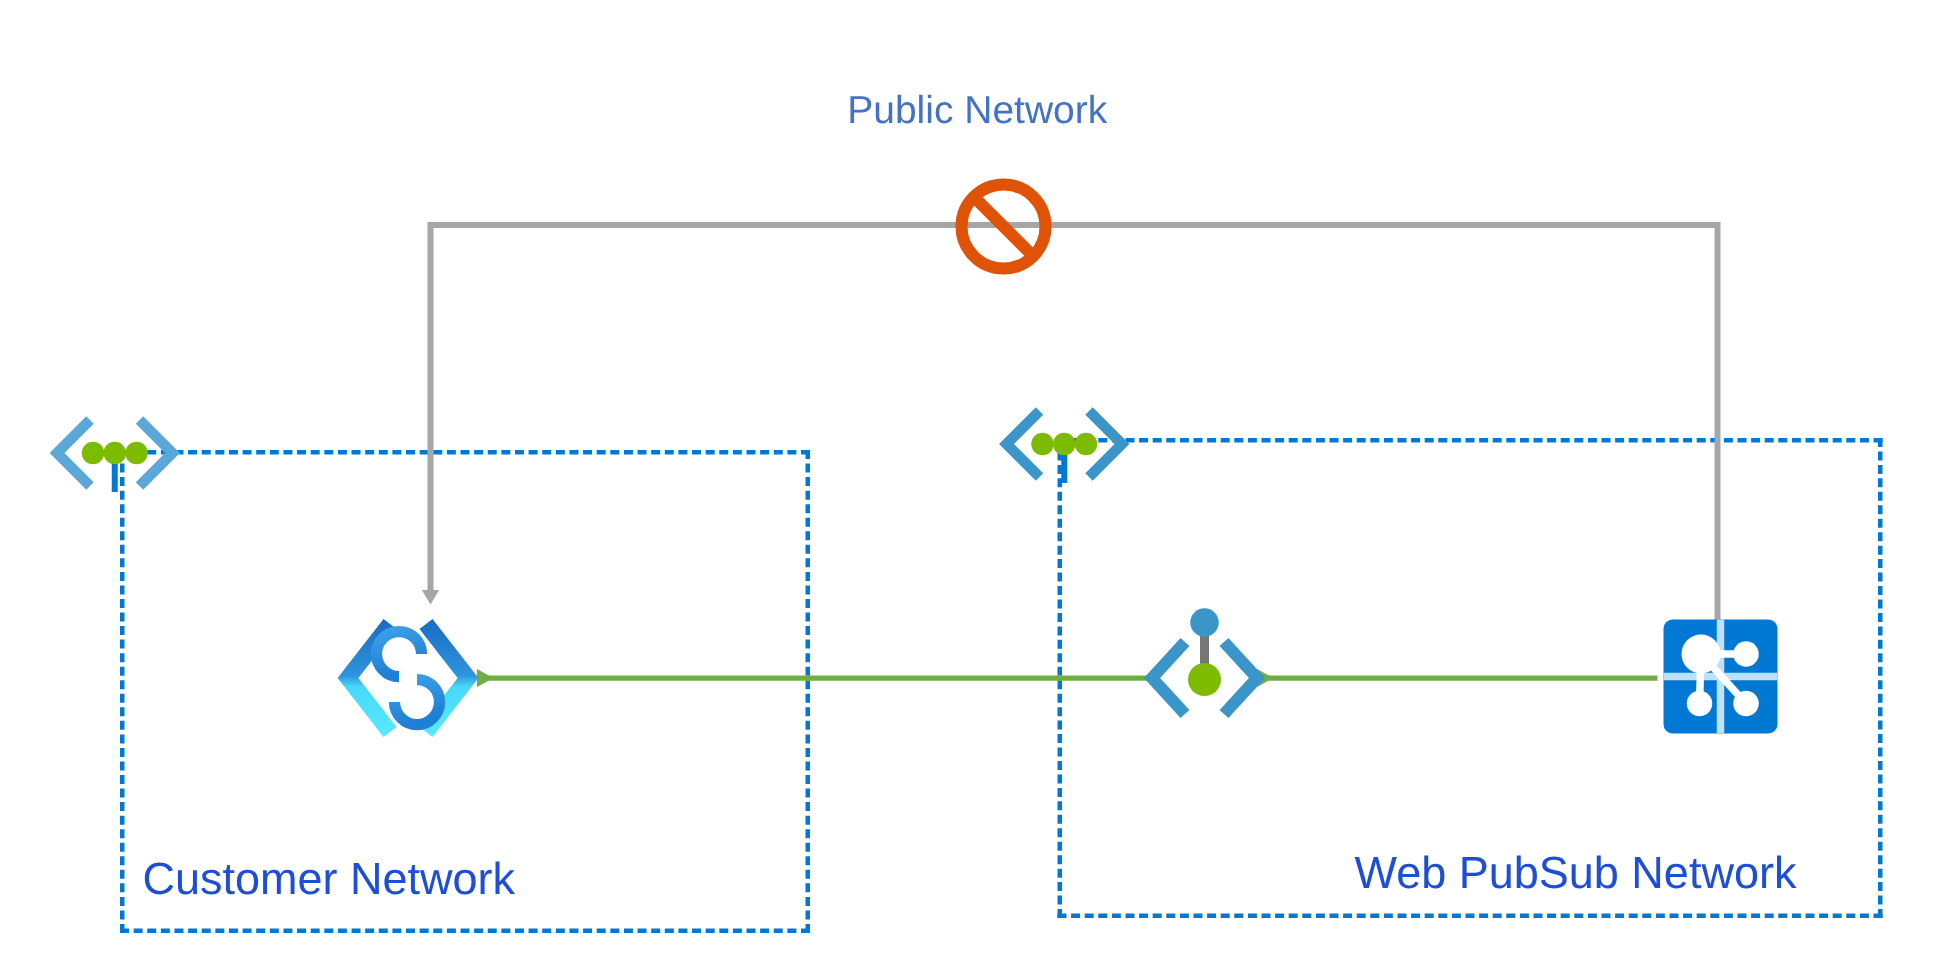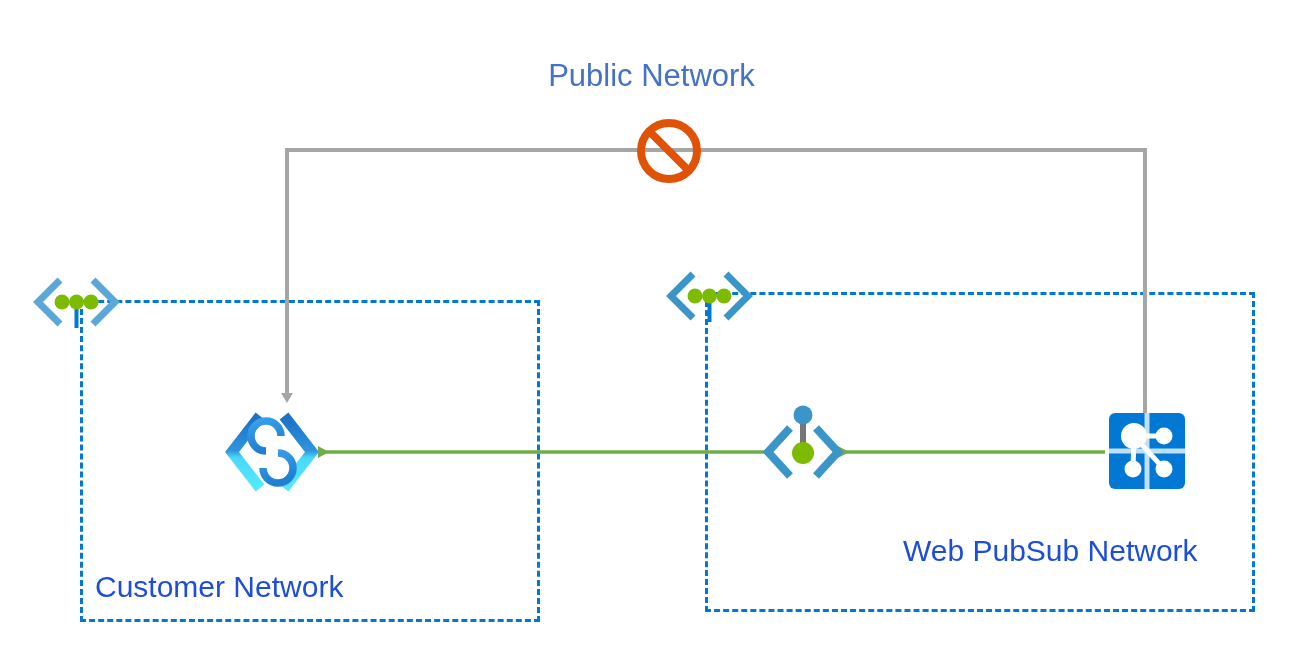--- a/index.html
+++ b/index.html
@@ -23,31 +23,31 @@
   .label {
     color: #1d4ed8;
     white-space: nowrap;
     font-weight: 400;
   }
   #public-network-title {
     left: 0;
     top: 58px;
     width: 1303px;
     text-align: center;
-    font-size: 31px;
+    font-size: 26px;
     color: #4472c4;
   }
   #customer-network-label {
     left: 95px;
     top: 570px;
     font-size: 30px;
   }
   #webpubsub-network-label {
     left: 903px;
-    top: 534px;
+    top: 566px;
     font-size: 30px;
   }
 
   
   .netbox {
     border: 3px dashed #0078d4;
     box-sizing: border-box;
     background: transparent;
   }
   #customer-network-box {

